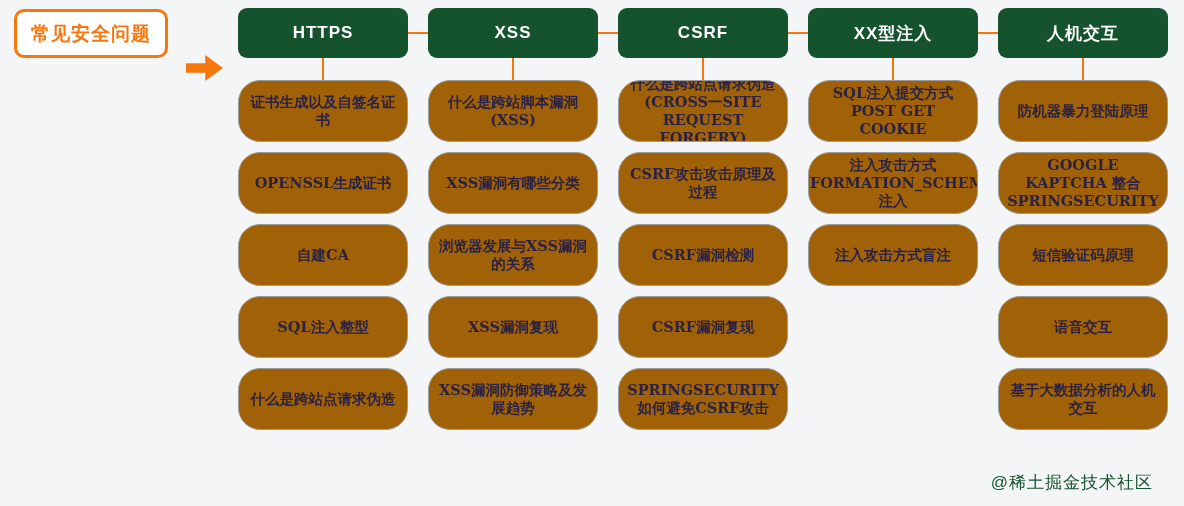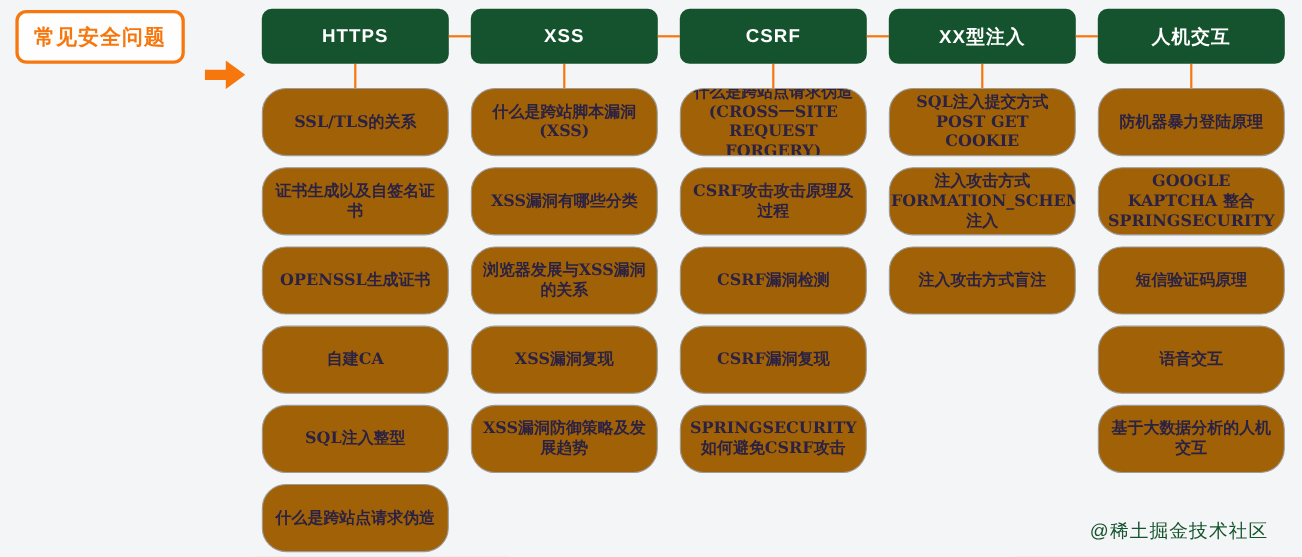--- a/index.html
+++ b/index.html
@@ -103,23 +103,20 @@
   <div class="arrow-right"></div>
 
   <div class="columns">
   <div class="col">
     <div class="col-header">
       <span>HTTPS</span>
       <div class="hline"></div>
     </div>
     <div class="vline"></div>
     <div>
-  <div class="item">
-    <span>SSL/TLS的关系</span>
-  </div>
 
   <div class="item">
     <span>证书生成以及自签名证书</span>
   </div>
 
   <div class="item">
     <span>OPENSSL生成证书</span>
   </div>
 
   <div class="item">

